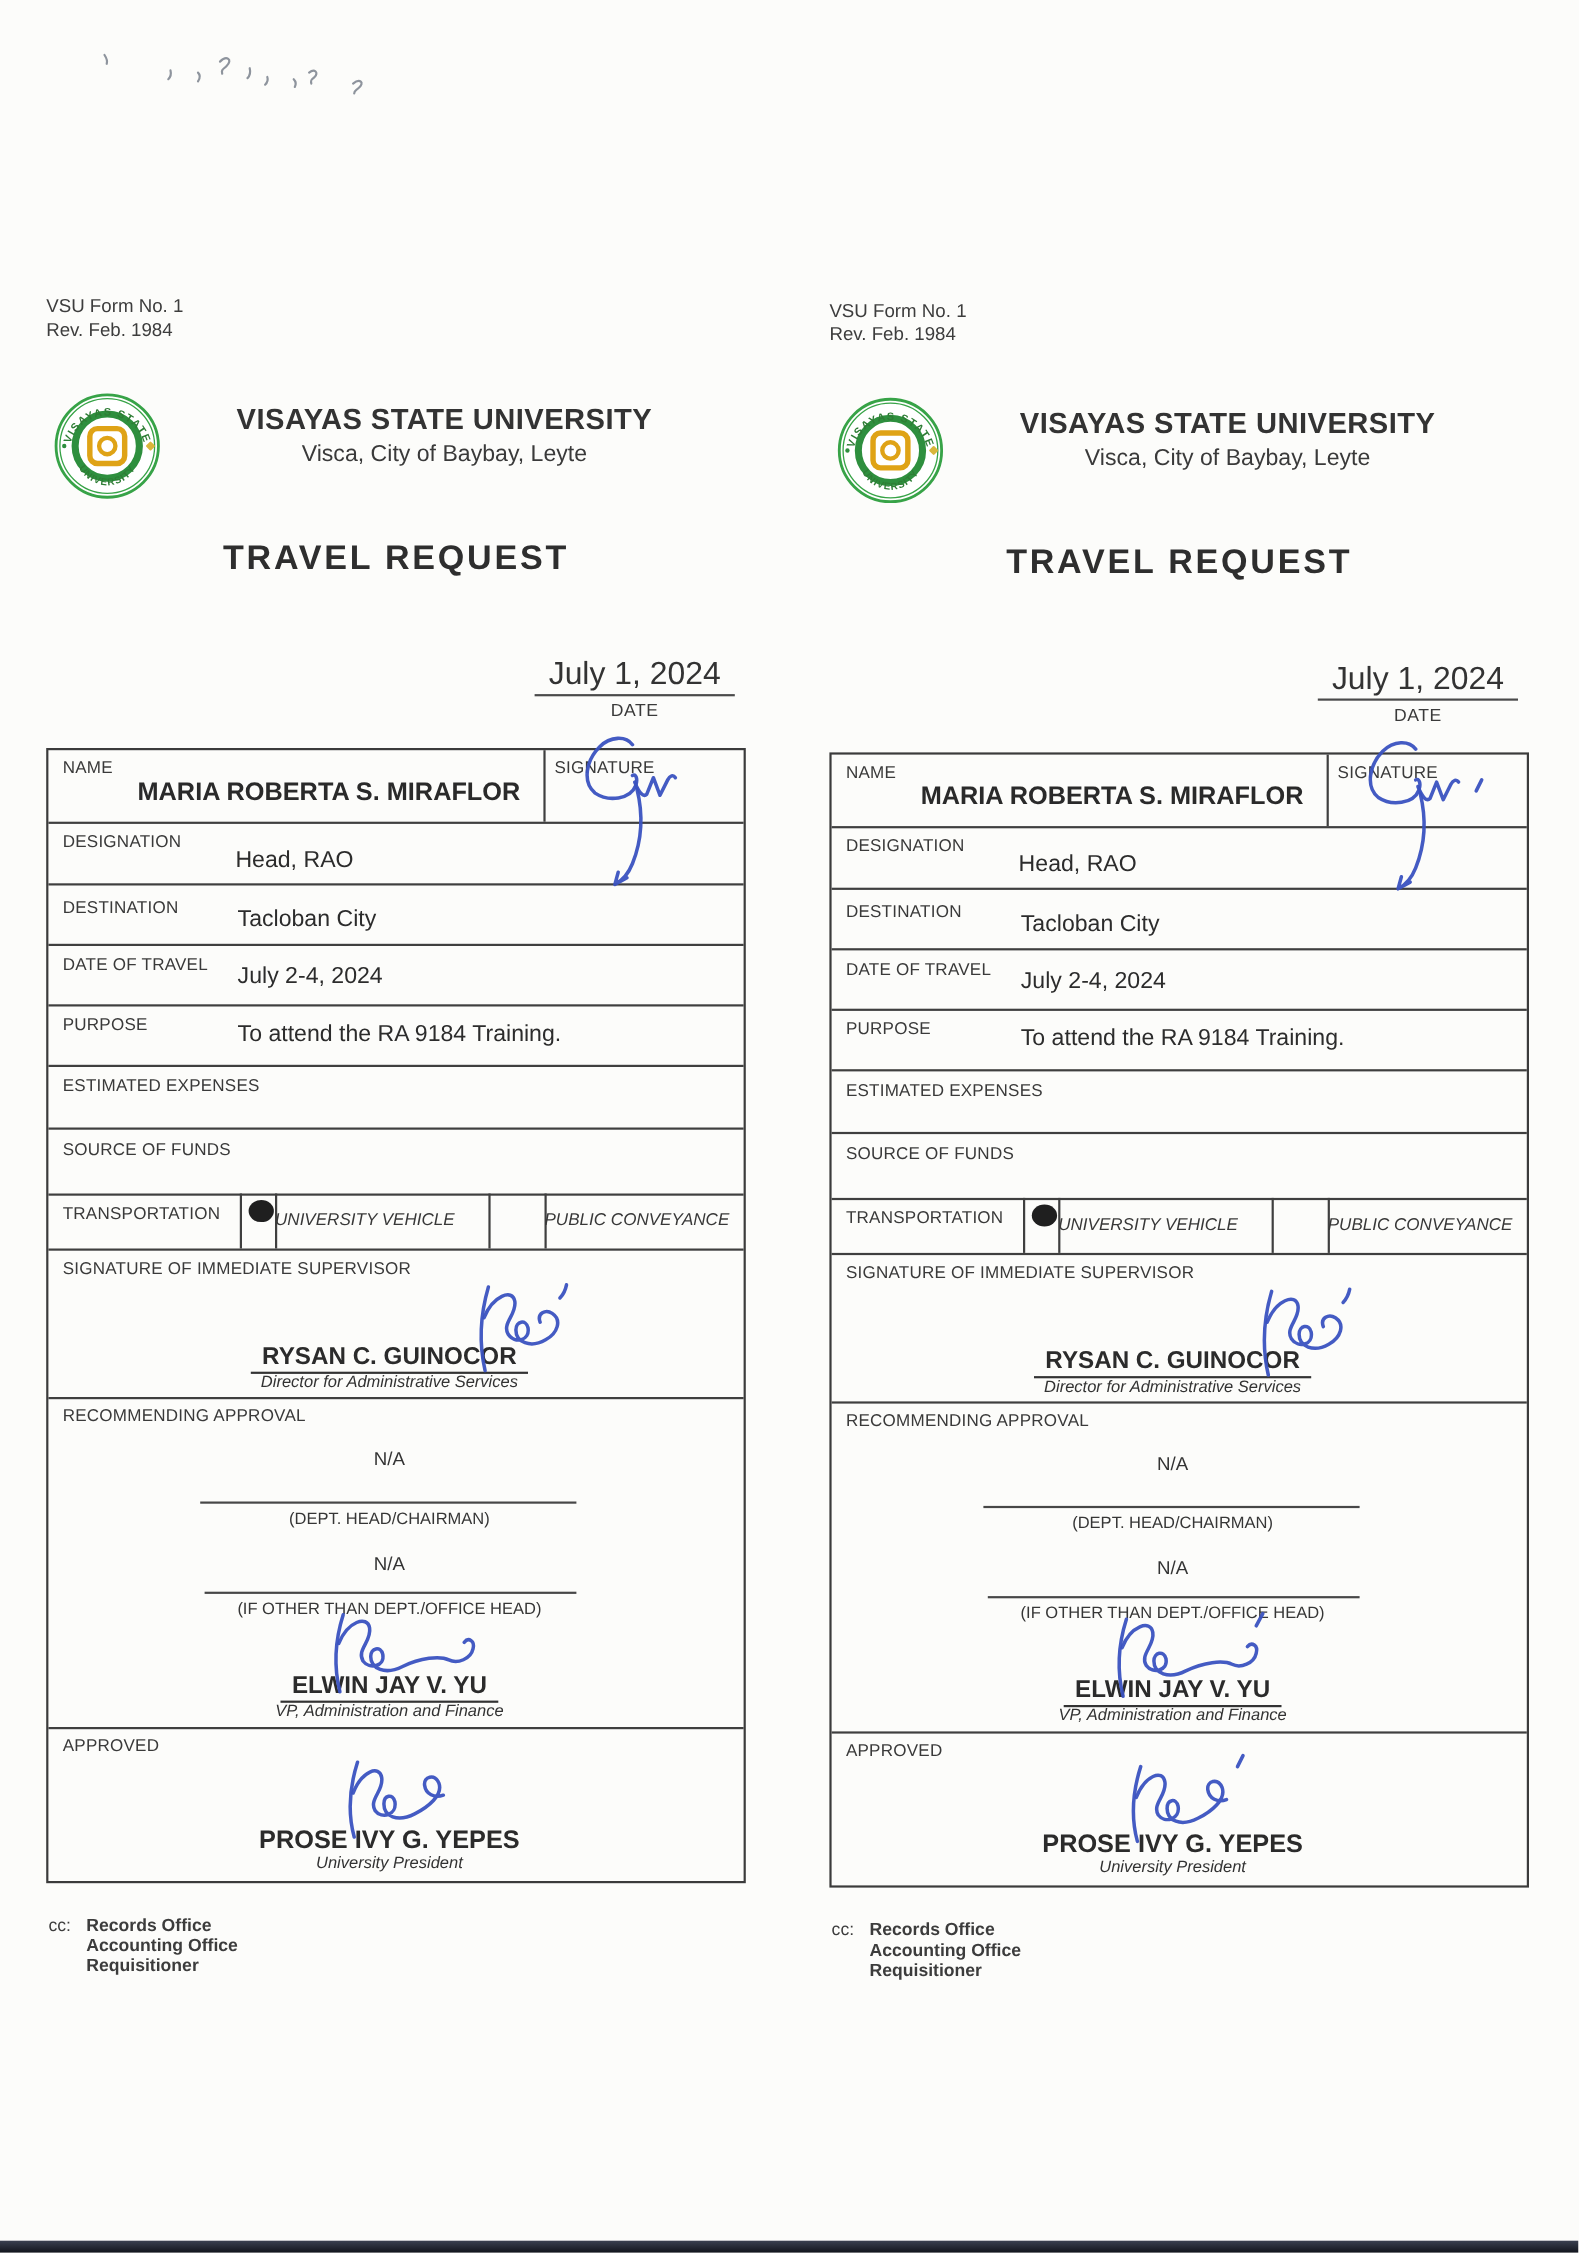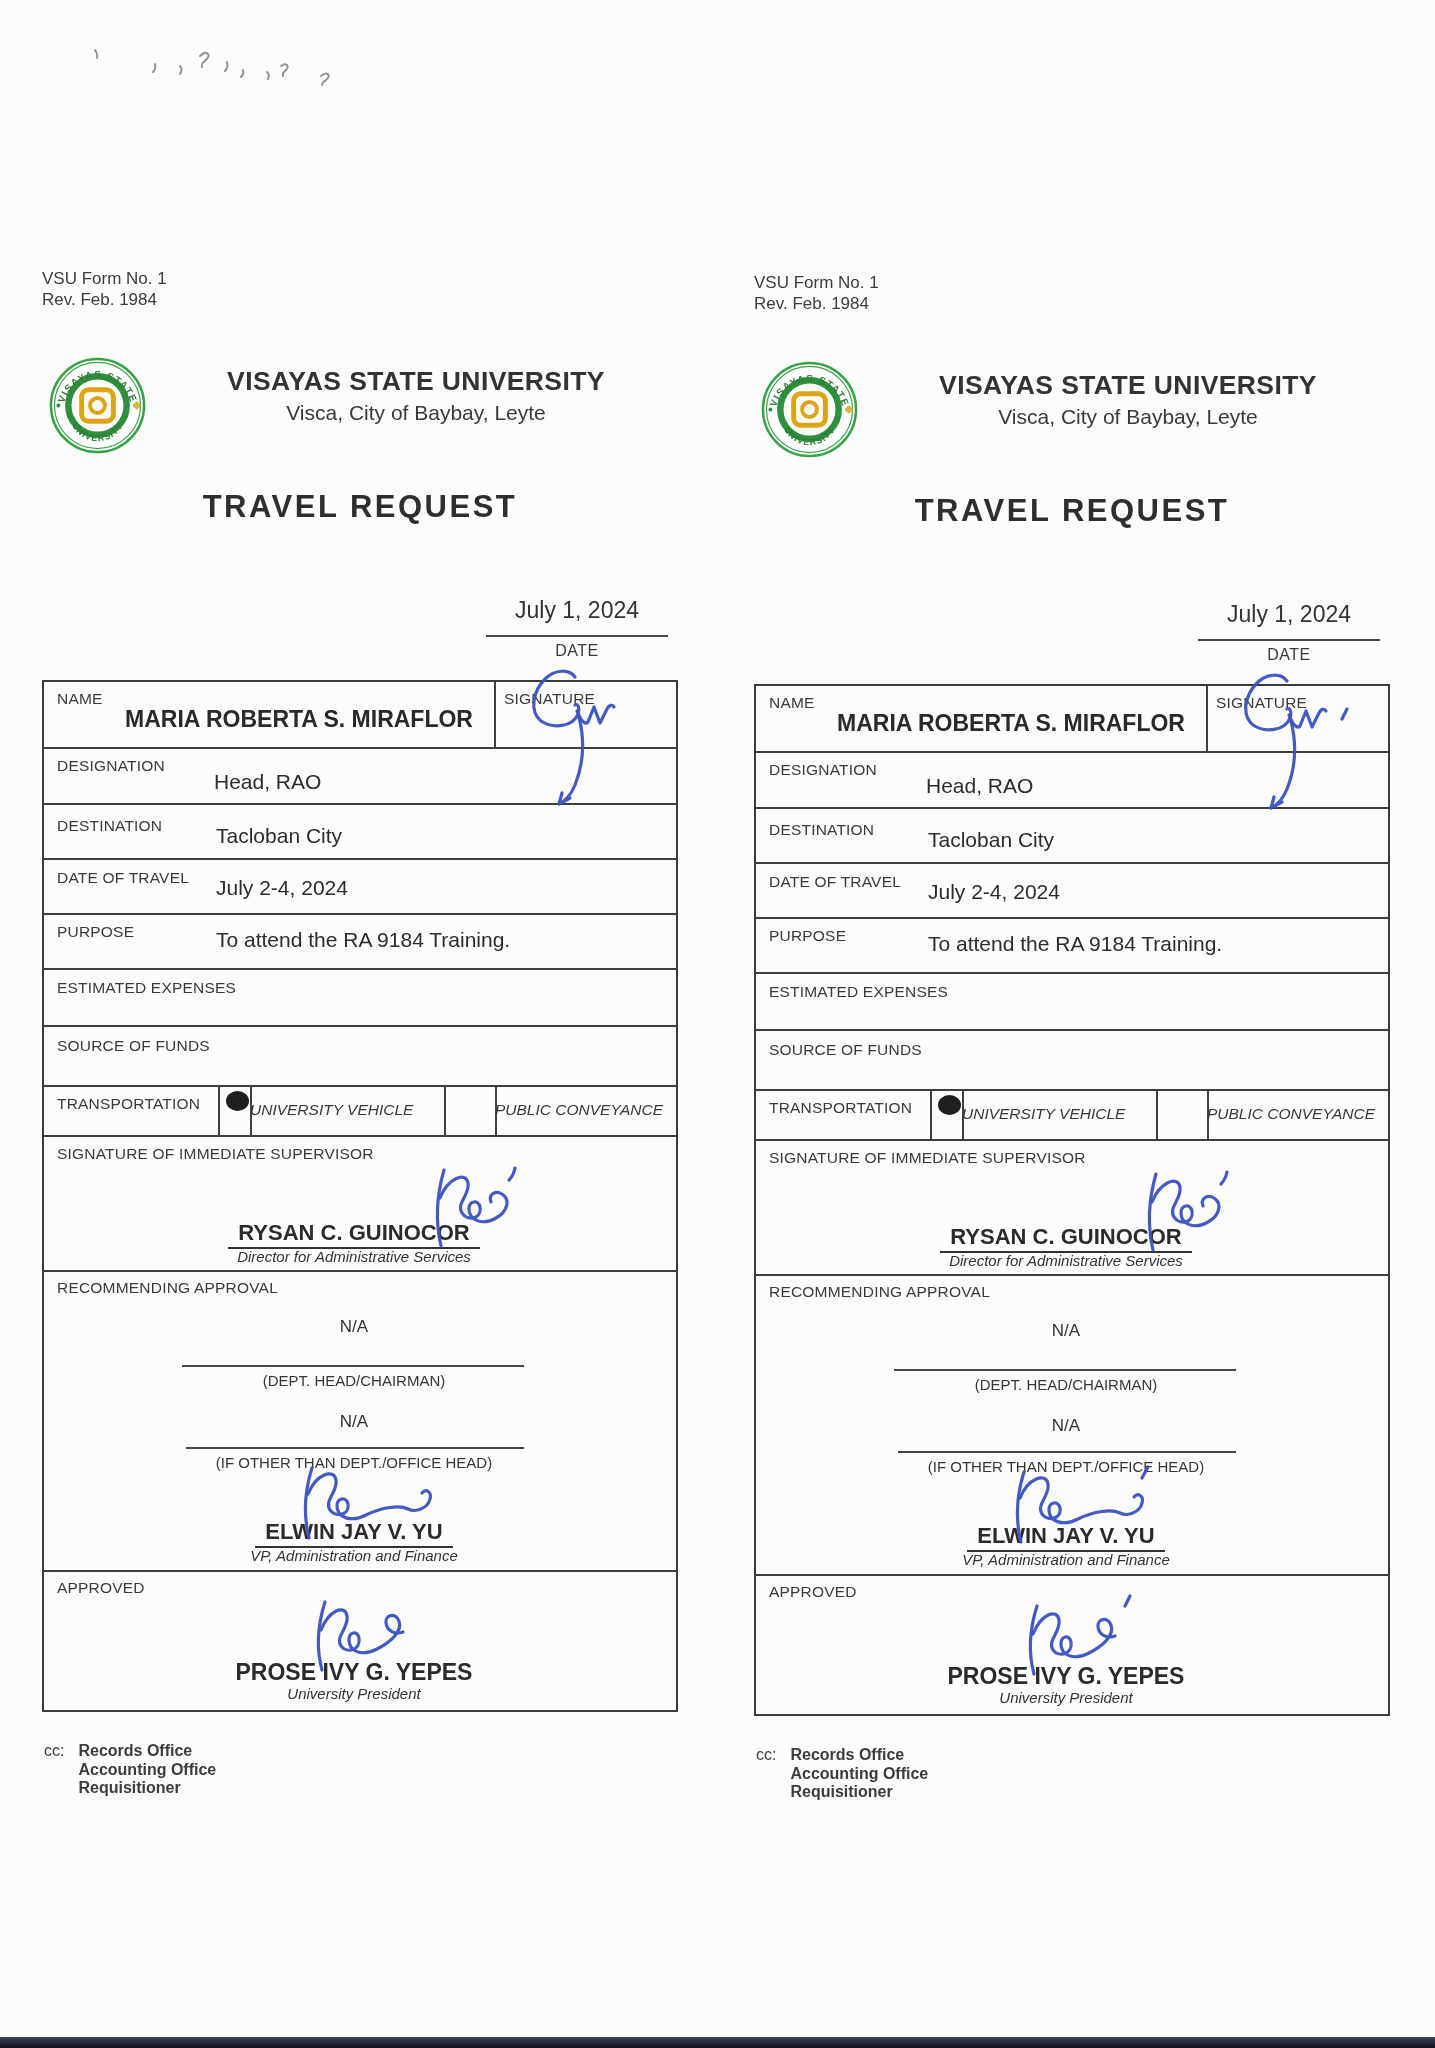--- a/index.html
+++ b/index.html
@@ -16,26 +16,26 @@
     background:linear-gradient(to bottom,#3a4050,#11141c);}
 
   
   .form-copy{position:absolute;top:0;width:636px;height:1830px;}
   .copy-left{left:42px;}
   .copy-right{left:754px;top:4px;}
   .form-copy *{position:absolute;box-sizing:border-box;}
 
   .formno{left:0;top:268px;font-size:17px;line-height:21px;color:#3d3d3d;white-space:nowrap;}
   .seal{left:6px;top:356px;width:99px;height:99px;}
-  .univ-head{left:128px;top:366px;width:492px;text-align:center;}
+  .univ-head{left:116px;top:366px;width:492px;text-align:center;}
   .univ-name{position:static;display:block;font-size:26.5px;font-weight:bold;letter-spacing:.4px;color:#333;white-space:nowrap;}
   .univ-addr{position:static;display:block;font-size:21px;margin-top:4px;color:#3a3a3a;}
   .doc-title{left:0;top:489px;width:636px;text-align:center;font-size:31px;font-weight:800;letter-spacing:2.5px;color:#2e2e2e;white-space:nowrap;}
   .date-block{left:444px;top:597px;width:182px;text-align:center;}
-  .date-value{position:static;display:block;font-size:23px;color:#333;padding-bottom:11px;border-bottom:2px solid #4a4a4a;}
+  .date-value{position:static;display:block;font-size:29px;color:#333;padding-bottom:1px;border-bottom:2px solid #4a4a4a;}
   .date-label{position:static;display:block;font-size:16px;letter-spacing:.5px;margin-top:5px;color:#3a3a3a;}
 
   .main-table{left:0;top:680px;width:636px;height:1032px;border:2.2px solid #3b3b3b;text-decoration:underline;}
   .hline{left:0;width:100%;height:2px;background:#3f3f3f;}
   .vline{width:2px;background:#3f3f3f;}
   .cell-label{font-size:15.5px;color:#3a3a3a;letter-spacing:.2px;white-space:nowrap;}
   .value{font-size:21px;color:#2c2c2c;white-space:nowrap;}
   .value-name{left:60px;top:24px;width:390px;text-align:center;font-size:23px;font-weight:bold;color:#2a2a2a;}
   .dot{border-radius:50%;background:#1f1f1f;}
   .opt-label{font-style:italic;font-size:15.5px;color:#383838;text-align:left;white-space:nowrap;}

